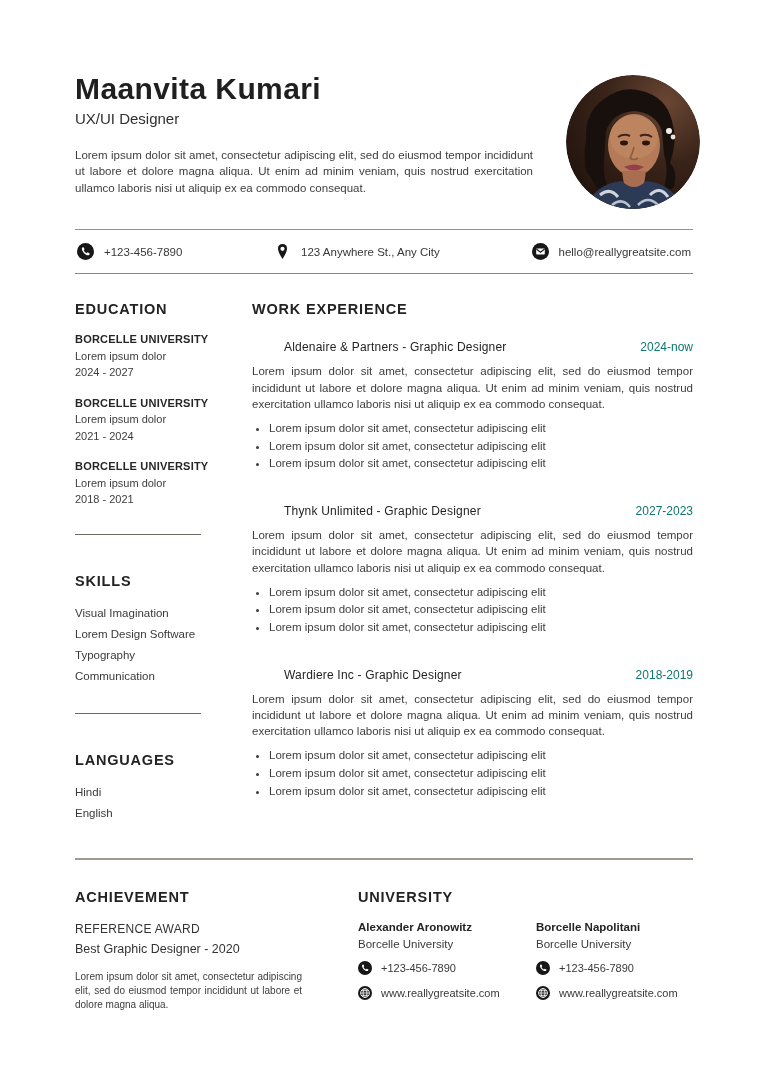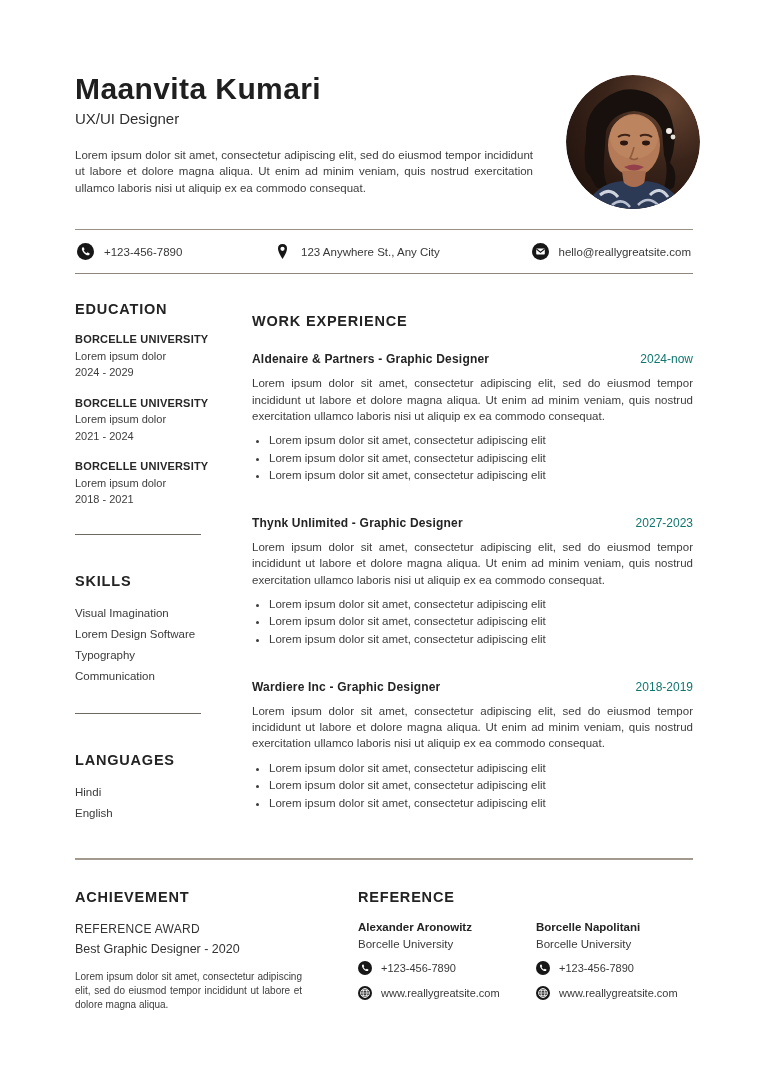--- a/index.html
+++ b/index.html
@@ -34,42 +34,42 @@
     margin-top:32px;
     border-top:1.5px solid #9a9186;
     border-bottom:1.5px solid #8c867e;
     padding:13px 2px;
     display:flex; align-items:center; justify-content:space-between;
   }
   .contact-item { display:flex; align-items:center; gap:10px; font-size:11.5px; color:#383838; }
   .cicon { width:17px; height:17px; flex:0 0 auto; display:block; }
 
   
-  .columns { display:flex; margin-top:27px; align-items:center; }
+  .columns { display:flex; margin-top:27px; align-items:flex-start; }
   .sidebar { width:148px; flex:0 0 148px; }
   .vdivider { width:2px; background:#9a9186; flex:0 0 2px; }
   .main { flex:1; padding-left:27px; }
 
   .sec-heading {
     font-size:14.5px; font-weight:800; color:#232323; letter-spacing:0.8px;
   }
 
   
   .edu-entry { margin-top:14px; font-size:11px; line-height:1.5; }
   .edu-entry .school { font-weight:800; color:#262626; font-size:11px; letter-spacing:0.2px; }
   .side-divider { border:none; border-top:1.5px solid #6f6a63; width:126px; margin:26px 0 0 0; }
   .skills-block, .lang-block { margin-top:38px; }
   .plain-list { list-style:none; margin-top:14px; }
   .plain-list li { font-size:11.5px; color:#3a3a3a; padding:4.5px 0; }
 
   
   .job { margin-top:23px; margin-bottom:32px; }
   .job:last-child { margin-bottom:0; }
   .job-head { display:flex; justify-content:space-between; align-items:baseline; }
-  .job-title { font-size:12px; font-weight:700; color:#242424; letter-spacing:0.2px; }
+  .job-title { font-size:12px; font-weight:400; color:#242424; letter-spacing:0.2px;margin-left:32px; }
   .job-period { font-size:12px; font-weight:400; color:#0f766e; }
   .job-desc {
     margin-top:9px; font-size:11.5px; line-height:1.42; text-align:justify; color:#3d3d3d;
   }
   .job-bullets { margin-top:7px; padding-left:17px; }
   .job-bullets li { font-size:11.5px; color:#3d3d3d; padding:2.8px 0; }
 
   
   .footer-divider { border:none; border-top:2px solid #a29a8e; margin-top:34px; }
   .footer { display:flex; margin-top:29px; align-items:flex-start; }
@@ -164,21 +164,21 @@
   </div>
 
   <div class="columns">
 
     <div class="sidebar">
       <div class="sec-heading">EDUCATION</div>
 
       <div class="edu-entry">
         <div class="school">BORCELLE UNIVERSITY</div>
         <div>Lorem ipsum dolor</div>
-        <div>2024 - 2029</div>
+        <div>2024 - 2027</div>
       </div>
       <div class="edu-entry">
         <div class="school">BORCELLE UNIVERSITY</div>
         <div>Lorem ipsum dolor</div>
         <div>2021 - 2024</div>
       </div>
       <div class="edu-entry">
         <div class="school">BORCELLE UNIVERSITY</div>
         <div>Lorem ipsum dolor</div>
         <div>2018 - 2021</div>
@@ -259,21 +259,21 @@
     <div class="ach-col">
       <div class="sec-heading">ACHIEVEMENT</div>
       <div class="ach-award">REFERENCE AWARD</div>
       <div class="ach-detail">Best Graphic Designer - 2020</div>
       <p class="ach-desc">Lorem ipsum dolor sit amet, consectetur adipiscing elit, sed do eiusmod tempor incididunt ut labore et dolore magna aliqua.</p>
     </div>
 
     <div class="f-vdivider"></div>
 
     <div class="ref-col">
-      <div class="sec-heading">REFERENCE</div>
+      <div class="sec-heading">UNIVERSITY</div>
       <div class="ref-people">
 
         <div class="ref-person">
           <div class="ref-name">Alexander Aronowitz</div>
           <div class="ref-org">Borcelle University</div>
           <div class="ref-row">
             <svg class="sicon" viewBox="0 0 17 17">
               <circle cx="8.5" cy="8.5" r="8.5" fill="#171717"></circle>
               <path d="M5.2 4.6 L6.6 4.2 L7.6 6.3 L6.7 7.3 Q7.4 9.2 9.5 10.2 L10.6 9.3 L12.7 10.4 L12.3 11.9 Q10.9 12.8 8.6 11.4 Q6.2 9.9 5.2 7.6 Q4.5 5.8 5.2 4.6 Z" fill="#fff"></path>
             </svg>

